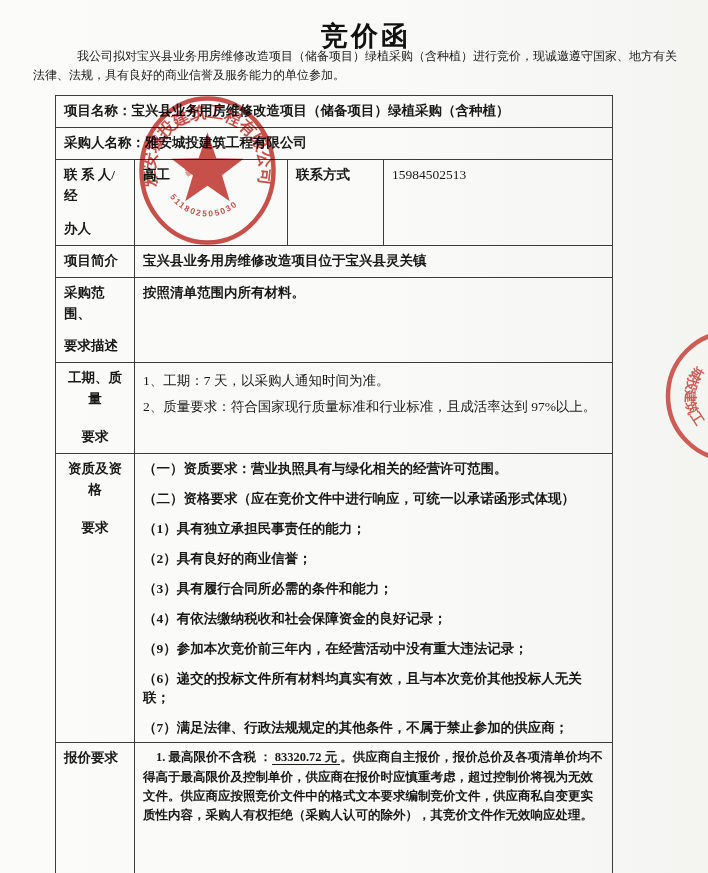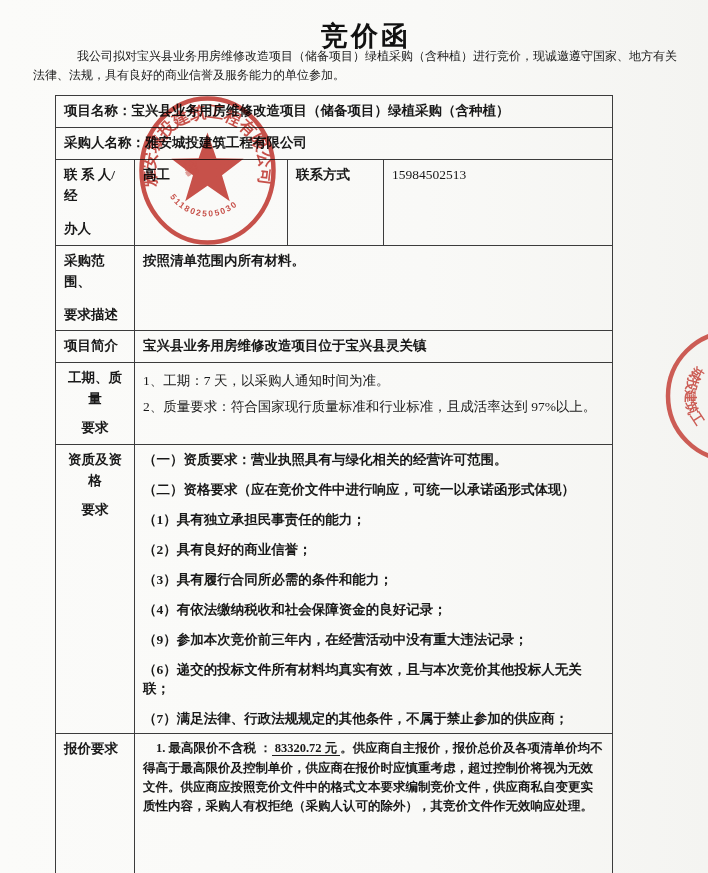--- a/index.html
+++ b/index.html
@@ -31,21 +31,21 @@
     vertical-align:top;
     padding:5px 8px;
     line-height:1.55;
   }
   .lbl{font-weight:bold;}
   .b{font-weight:bold;}
   td.labcell{font-weight:bold;}
   td.vmid{vertical-align:middle;}
   td.ctr{text-align:center;}
   .lab2{margin-top:12px;}
-  .lab2-sm{margin-top:8px;}
+  .lab2-sm{margin-top:17px;}
   .sched div{line-height:1.9;}
   .qual .qi{line-height:19px;margin-bottom:11px;font-weight:bold;}
   .qual .qi:last-child{margin-bottom:0;}
   .qual .strong{font-weight:bold;}
   td.pricing-cell{font-size:12.5px;line-height:17px;padding:4px 8px;font-weight:bold;}
   .pp{margin:0;text-indent:13px;}
   .u{border-bottom:1px solid #1c1c1c;padding:0 3px;}
   .publish-cell{line-height:1.75;}
   .seal{position:absolute;mix-blend-mode:multiply;opacity:.88;}
   .seal text{font-family:"Liberation Sans","DejaVu Sans",sans-serif;}
@@ -78,30 +78,30 @@
       </tr>
       <tr style="height:61px">
         <td class="labcell">
           <div>联 系 人/经</div>
           <div class="lab2">办人</div>
         </td>
         <td class="b">高工</td>
         <td class="labcell">联系方式</td>
         <td>15984502513</td>
       </tr>
+      <tr style="height:30px">
+        <td class="labcell">项目简介</td>
+        <td colspan="3" class="b">宝兴县业务用房维修改造项目位于宝兴县灵关镇</td>
+      </tr>
       <tr style="height:60px">
         <td class="labcell">
           <div>采购范围、</div>
           <div class="lab2">要求描述</div>
         </td>
         <td colspan="3" class="b">按照清单范围内所有材料。</td>
-      </tr>
-      <tr style="height:30px">
-        <td class="labcell">项目简介</td>
-        <td colspan="3" class="b">宝兴县业务用房维修改造项目位于宝兴县灵关镇</td>
       </tr>
       <tr style="height:61px">
         <td class="labcell ctr">
           <div>工期、质量</div>
           <div class="lab2-sm">要求</div>
         </td>
         <td colspan="3" class="sched">
           <div>1、工期：7 天，以采购人通知时间为准。</div>
           <div>2、质量要求：符合国家现行质量标准和行业标准，且成活率达到 97%以上。</div>
         </td>

